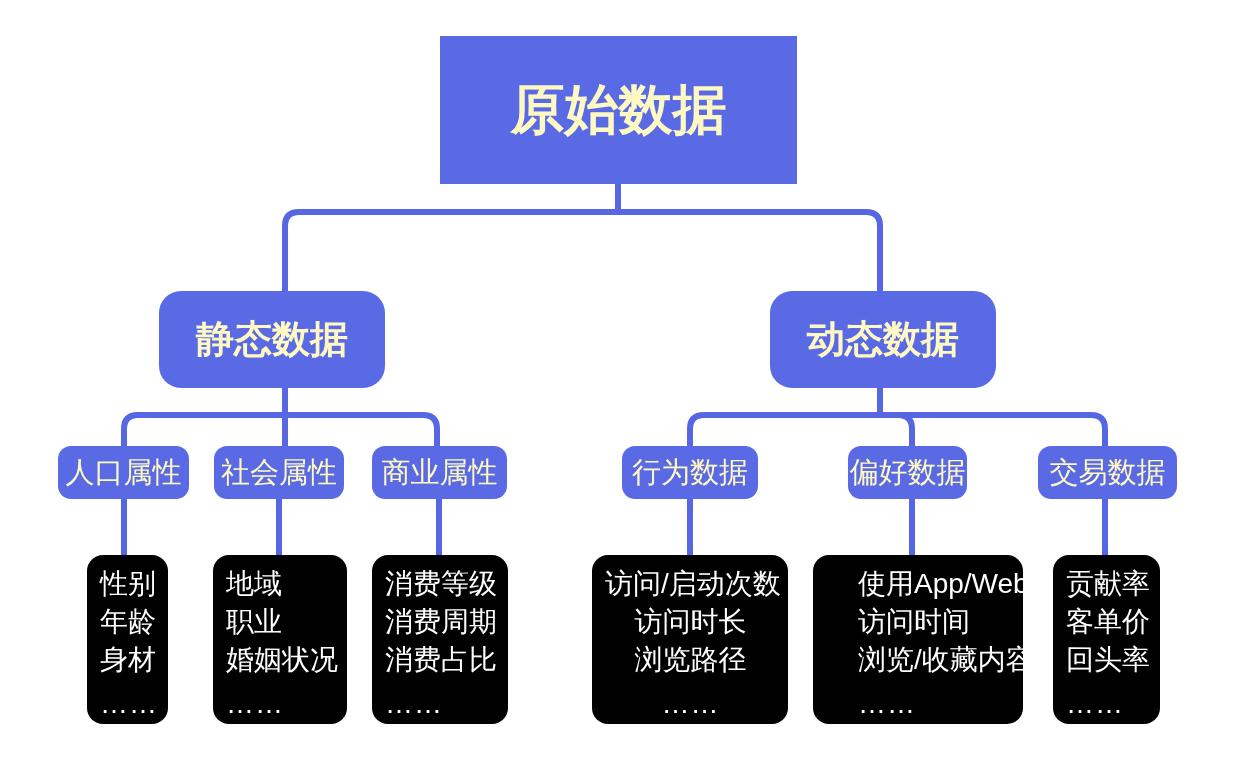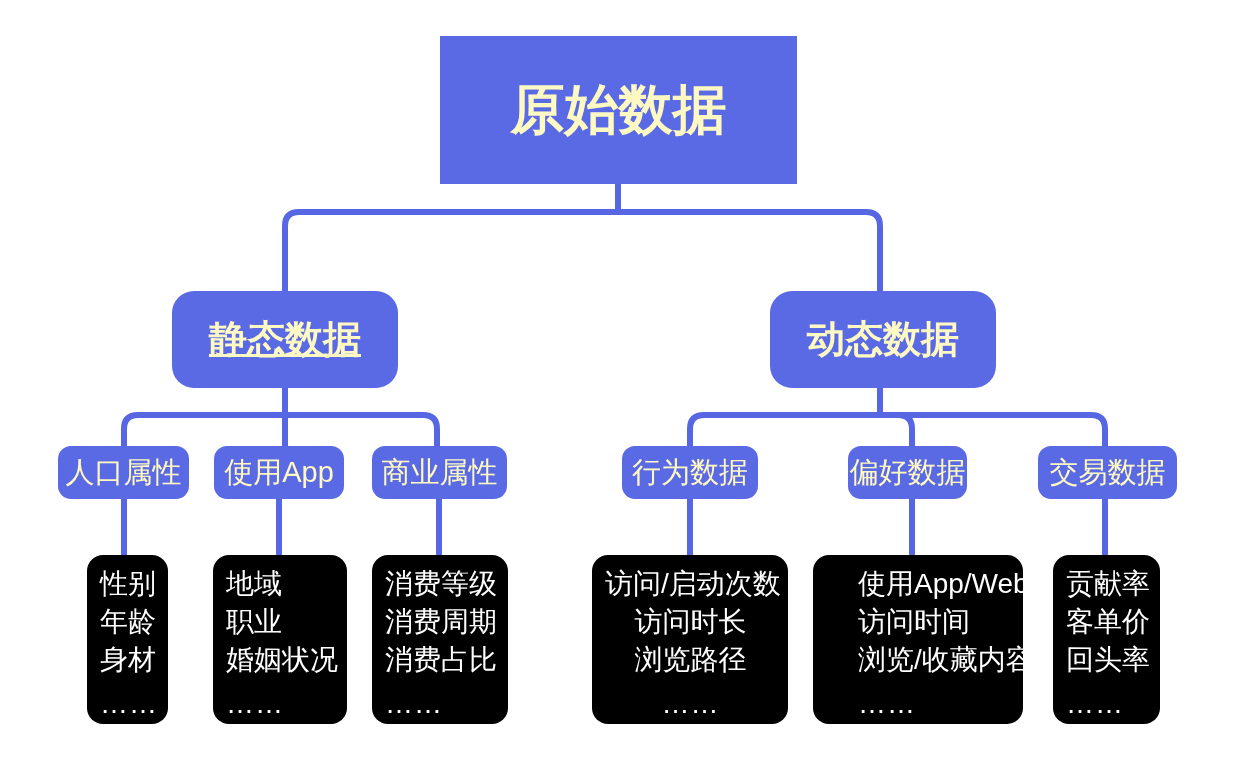--- a/index.html
+++ b/index.html
@@ -92,25 +92,25 @@
     <path d="M124 497 V557"></path>
     <path d="M279 497 V557"></path>
     <path d="M439 497 V557"></path>
     <path d="M690 497 V557"></path>
     <path d="M912 497 V557"></path>
     <path d="M1105 497 V557"></path>
   </svg>
 
   <div class="node root">原始数据</div>
 
-  <div class="node level2" style="left:172px;text-decoration:underline;">静态数据</div>
+  <div class="node level2" style="left:159px;">静态数据</div>
   <div class="node level2" style="left:770px;">动态数据</div>
 
   <div class="node level3" style="left:58px;width:131px;">人口属性</div>
-  <div class="node level3" style="left:214px;width:130px;">使用App</div>
+  <div class="node level3" style="left:214px;width:130px;">社会属性</div>
   <div class="node level3" style="left:372px;width:135px;">商业属性</div>
 
   <div class="node level3" style="left:622px;width:136px;">行为数据</div>
   <div class="node level3" style="left:848px;width:119px;">偏好数据</div>
   <div class="node level3" style="left:1038px;width:139px;">交易数据</div>
 
   <div class="leaf" style="left:87px;width:81px;">
     <div class="leaf-line">性别</div>
     <div class="leaf-line">年龄</div>
     <div class="leaf-line">身材</div>

